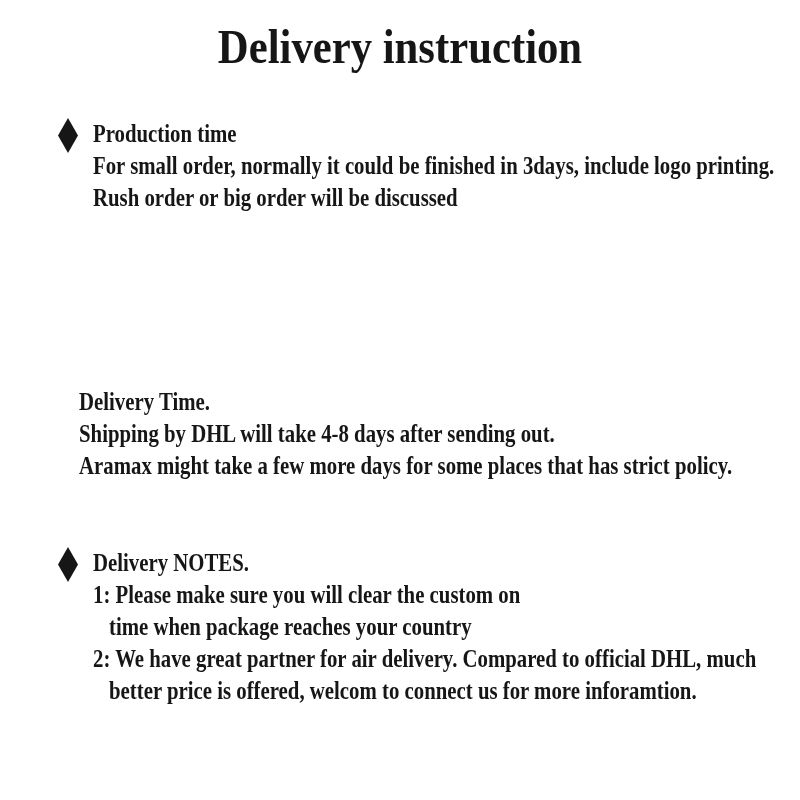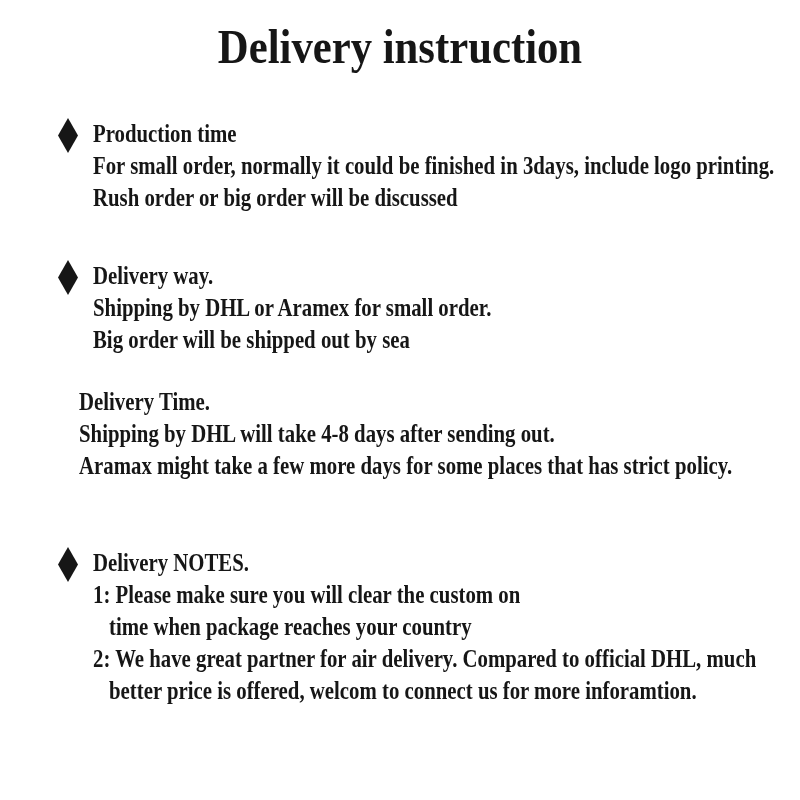--- a/index.html
+++ b/index.html
@@ -74,28 +74,20 @@
 
   <div class="section" id="section-1">
     <span class="diamond"></span>
     <div class="sec-text">
       <p class="line">Production time</p>
       <p class="line">For small order, normally it could be finished in 3days, include logo printing.</p>
       <p class="line">Rush order or big order will be discussed</p>
     </div>
   </div>
 
-  <div class="section" id="section-2">
-    <span class="diamond"></span>
-    <div class="sec-text">
-      <p class="line">Delivery way.</p>
-      <p class="line">Shipping by DHL or Aramex for small order.</p>
-      <p class="line">Big order will be shipped out by sea</p>
-    </div>
-  </div>
 
   <div class="section no-bullet" id="section-3">
     <div class="sec-text">
       <p class="line">Delivery Time.</p>
       <p class="line">Shipping by DHL will take 4-8 days after sending out.</p>
       <p class="line">Aramax might take a few more days for some places that has strict policy.</p>
     </div>
   </div>
 
   <div class="section" id="section-4">

